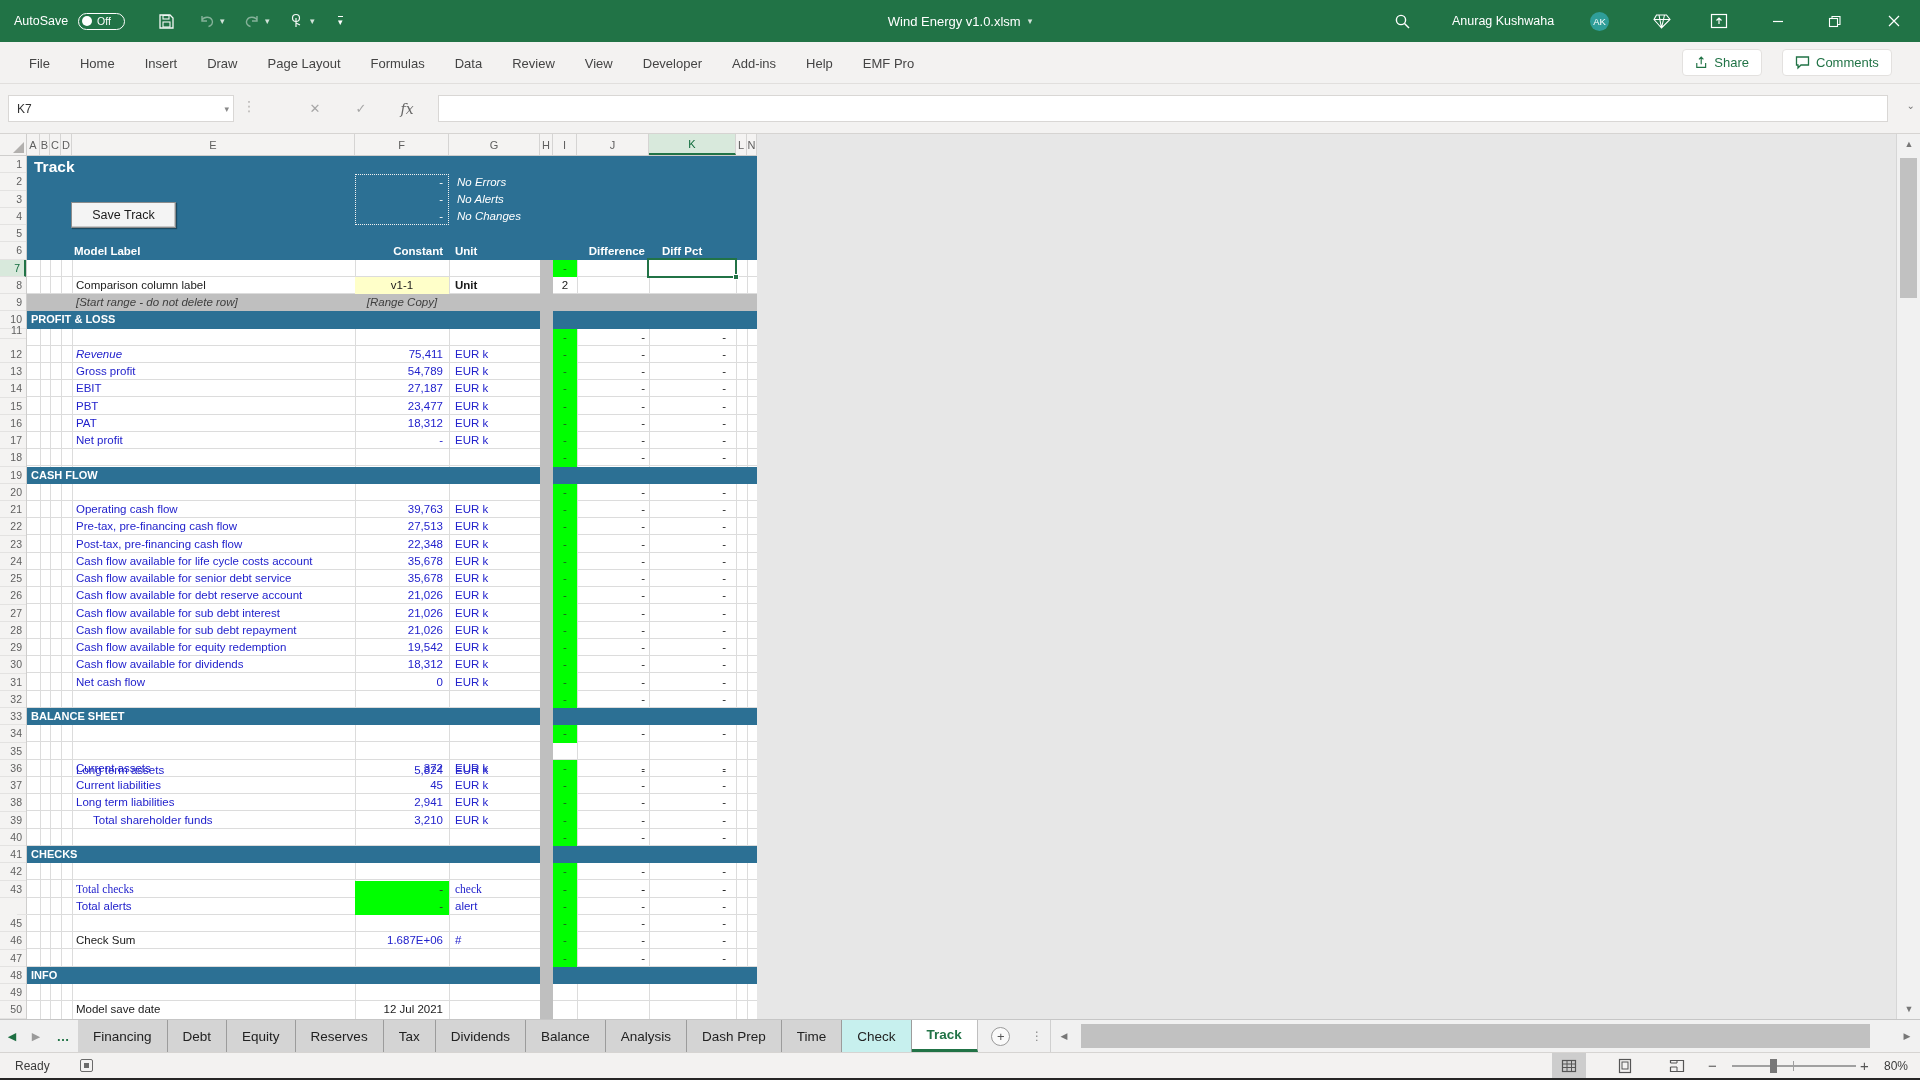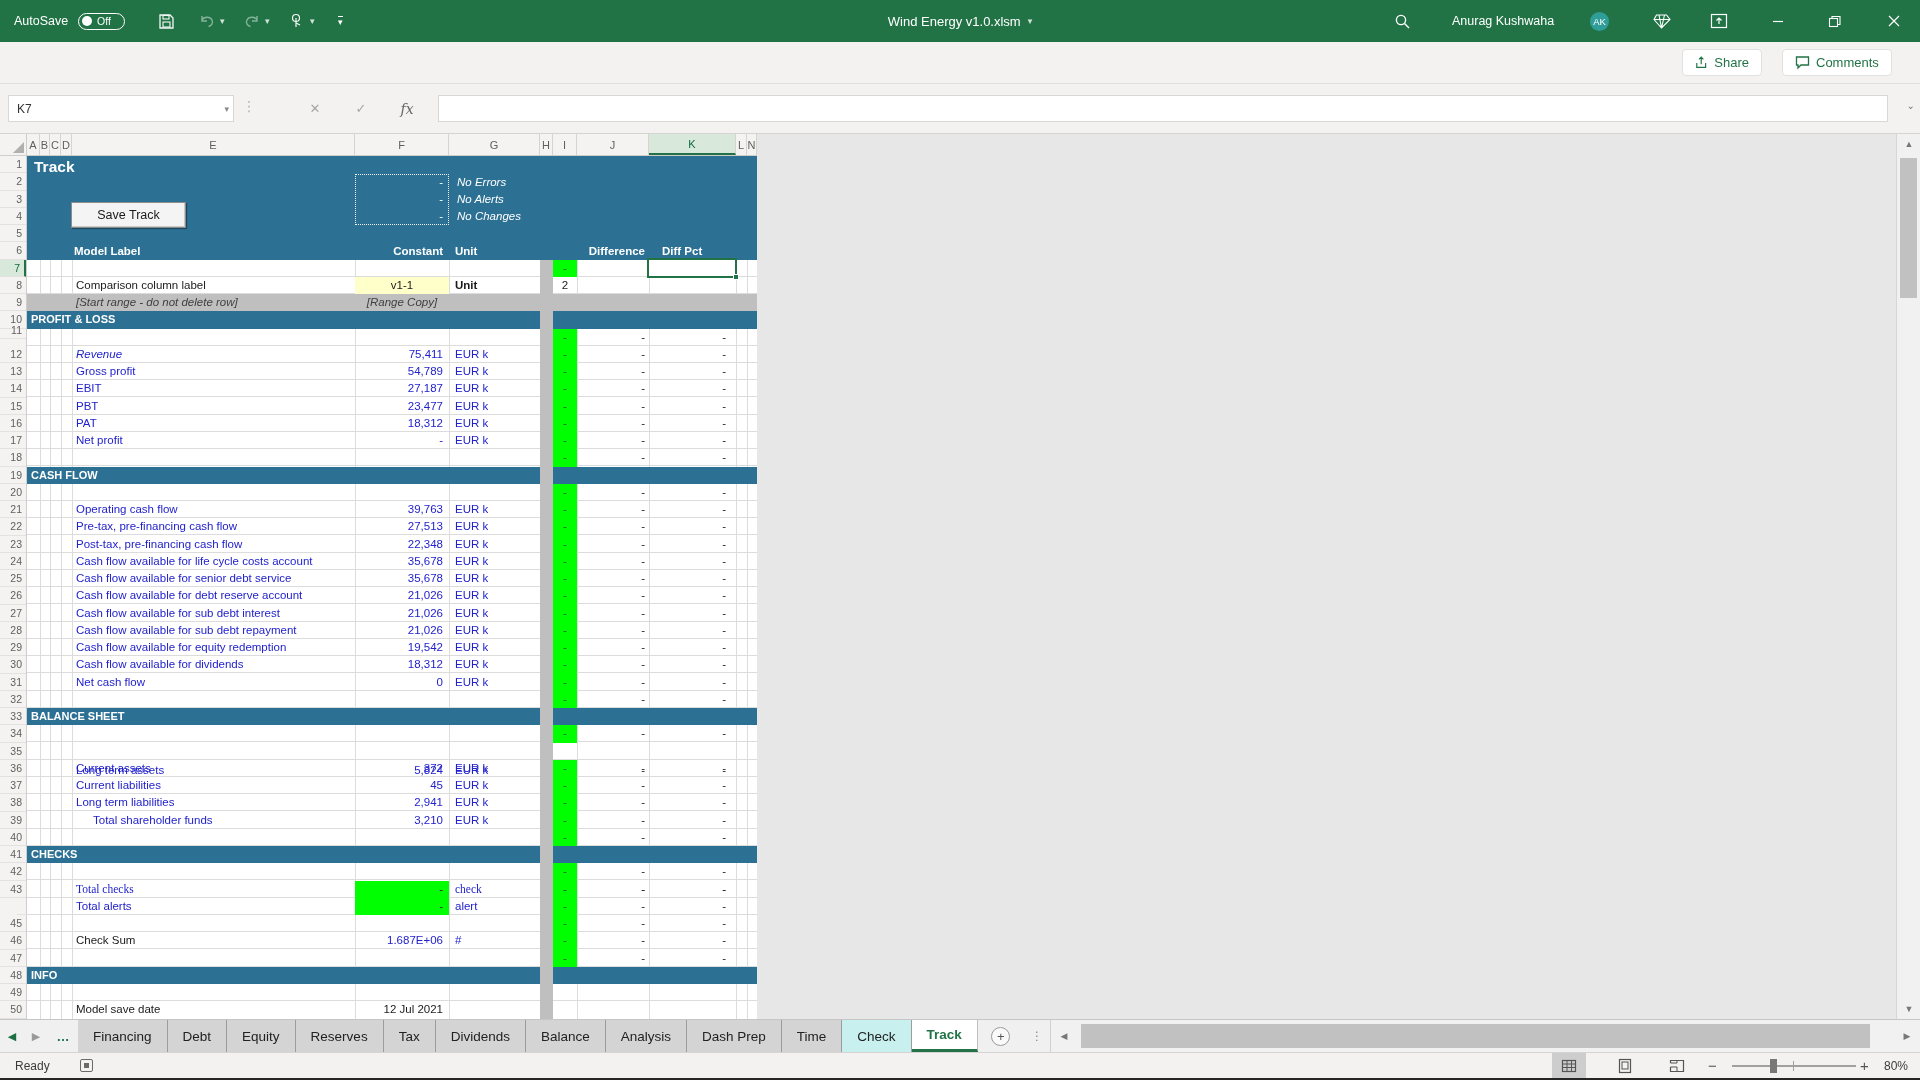--- a/index.html
+++ b/index.html
@@ -51,21 +51,21 @@
   .rownum { position:absolute; left:0; width:26px; height:17.25px; font-size:10.5px; color:#5f5f5f; display:flex; align-items:center; justify-content:flex-end; padding-right:4px; border-bottom:1px solid #e3e2e1; }
   .rownum.selected { background:#d8e9dc; color:#0f6b3c; border-right:2px solid #217346; }
   #sheet { position:absolute; left:27px; top:0; width:730px; height:863px; background:
       repeating-linear-gradient(180deg,#ffffff 0px,#ffffff 16.25px,#dcdcdc 16.25px,#dcdcdc 17.25px); }
   .vline { position:absolute; top:0; width:1px; height:863px; background:#dcdcdc; }
   #hstrip { position:absolute; left:513px; top:103.5px; width:13px; height:759.5px; background:#bfbfbf; }
 
   
   #hdrblock { position:absolute; left:0; top:0; width:730px; height:103.5px; background:#2c7094; }
   #trk-title { position:absolute; left:7px; top:2px; color:#fff; font-weight:bold; font-size:15.5px; }
-  #savetrack { position:absolute; left:44px; top:46px; width:115px; height:26px; background:#f4f4f4; border:1px solid #8c8c8c; box-shadow:1px 1px 1px rgba(0,0,0,.35), inset -1px -1px 0 #c9c9c9; font-size:12.5px; color:#1a1a1a; display:flex; align-items:center; justify-content:center; }
+  #savetrack { position:absolute; left:44px; top:46px; width:105px; height:26px; background:#f4f4f4; border:1px solid #8c8c8c; box-shadow:1px 1px 1px rgba(0,0,0,.35), inset -1px -1px 0 #c9c9c9; font-size:12.5px; color:#1a1a1a; display:flex; align-items:center; justify-content:center; }
   #dashedbox { position:absolute; left:328px; top:18px; width:94px; height:51px; border:1px dotted #f2f2f2; }
   .hdr-dash { position:absolute; left:328px; width:88px; height:17.25px; color:#fff; font-size:11.5px; text-align:right; line-height:17.25px; }
   .hdr-status { position:absolute; left:430px; width:120px; height:17.25px; color:#fff; font-style:italic; font-size:11.5px; line-height:17.25px; }
   .hdr-col { position:absolute; top:87px; color:#fff; font-weight:bold; font-size:11.5px; line-height:16px; }
 
   
   .grow { position:absolute; left:0; width:730px; height:17.25px; font-size:11.5px; line-height:17.25px; }
   .cell { position:absolute; top:0; height:17.25px; white-space:nowrap; }
   .lbl-blue { color:#2222cc; }
   .lbl-black { color:#1a1a1a; }
@@ -197,20 +197,35 @@
         </svg>
     </div>
     <div class="tb-item" style="left:1872px; width:44px; justify-content:center;">
       <svg width="12" height="12" viewBox="0 0 12 12">
           <path d="M1 1 L11 11 M11 1 L1 11" stroke="#fff" stroke-width="1.2"></path>
         </svg>
     </div>
   </div>
 
   <div id="ribbonrow">
+    <div id="ribbon-tabs">
+        <div class="rtab">File</div>
+        <div class="rtab">Home</div>
+        <div class="rtab">Insert</div>
+        <div class="rtab">Draw</div>
+        <div class="rtab">Page Layout</div>
+        <div class="rtab">Formulas</div>
+        <div class="rtab">Data</div>
+        <div class="rtab">Review</div>
+        <div class="rtab">View</div>
+        <div class="rtab">Developer</div>
+        <div class="rtab">Add-ins</div>
+        <div class="rtab">Help</div>
+        <div class="rtab">EMF Pro</div>
+      </div>
     <div class="pill-btn" style="left:1682px; width:80px;">
       <svg width="15" height="15" viewBox="0 0 15 15">
           <path d="M2 8 V13 H12 V8 M7 9.5 V1.5 M4.5 4 L7 1.5 L9.5 4" fill="none" stroke="#217346" stroke-width="1.3"></path>
         </svg>
       <span>Share</span>
     </div>
     <div class="pill-btn" style="left:1782px; width:110px;">
       <svg width="15" height="15" viewBox="0 0 15 15">
           <path d="M1.5 2 H13.5 V10 H6 L3 13 V10 H1.5 Z" fill="none" stroke="#217346" stroke-width="1.3"></path>
         </svg>

